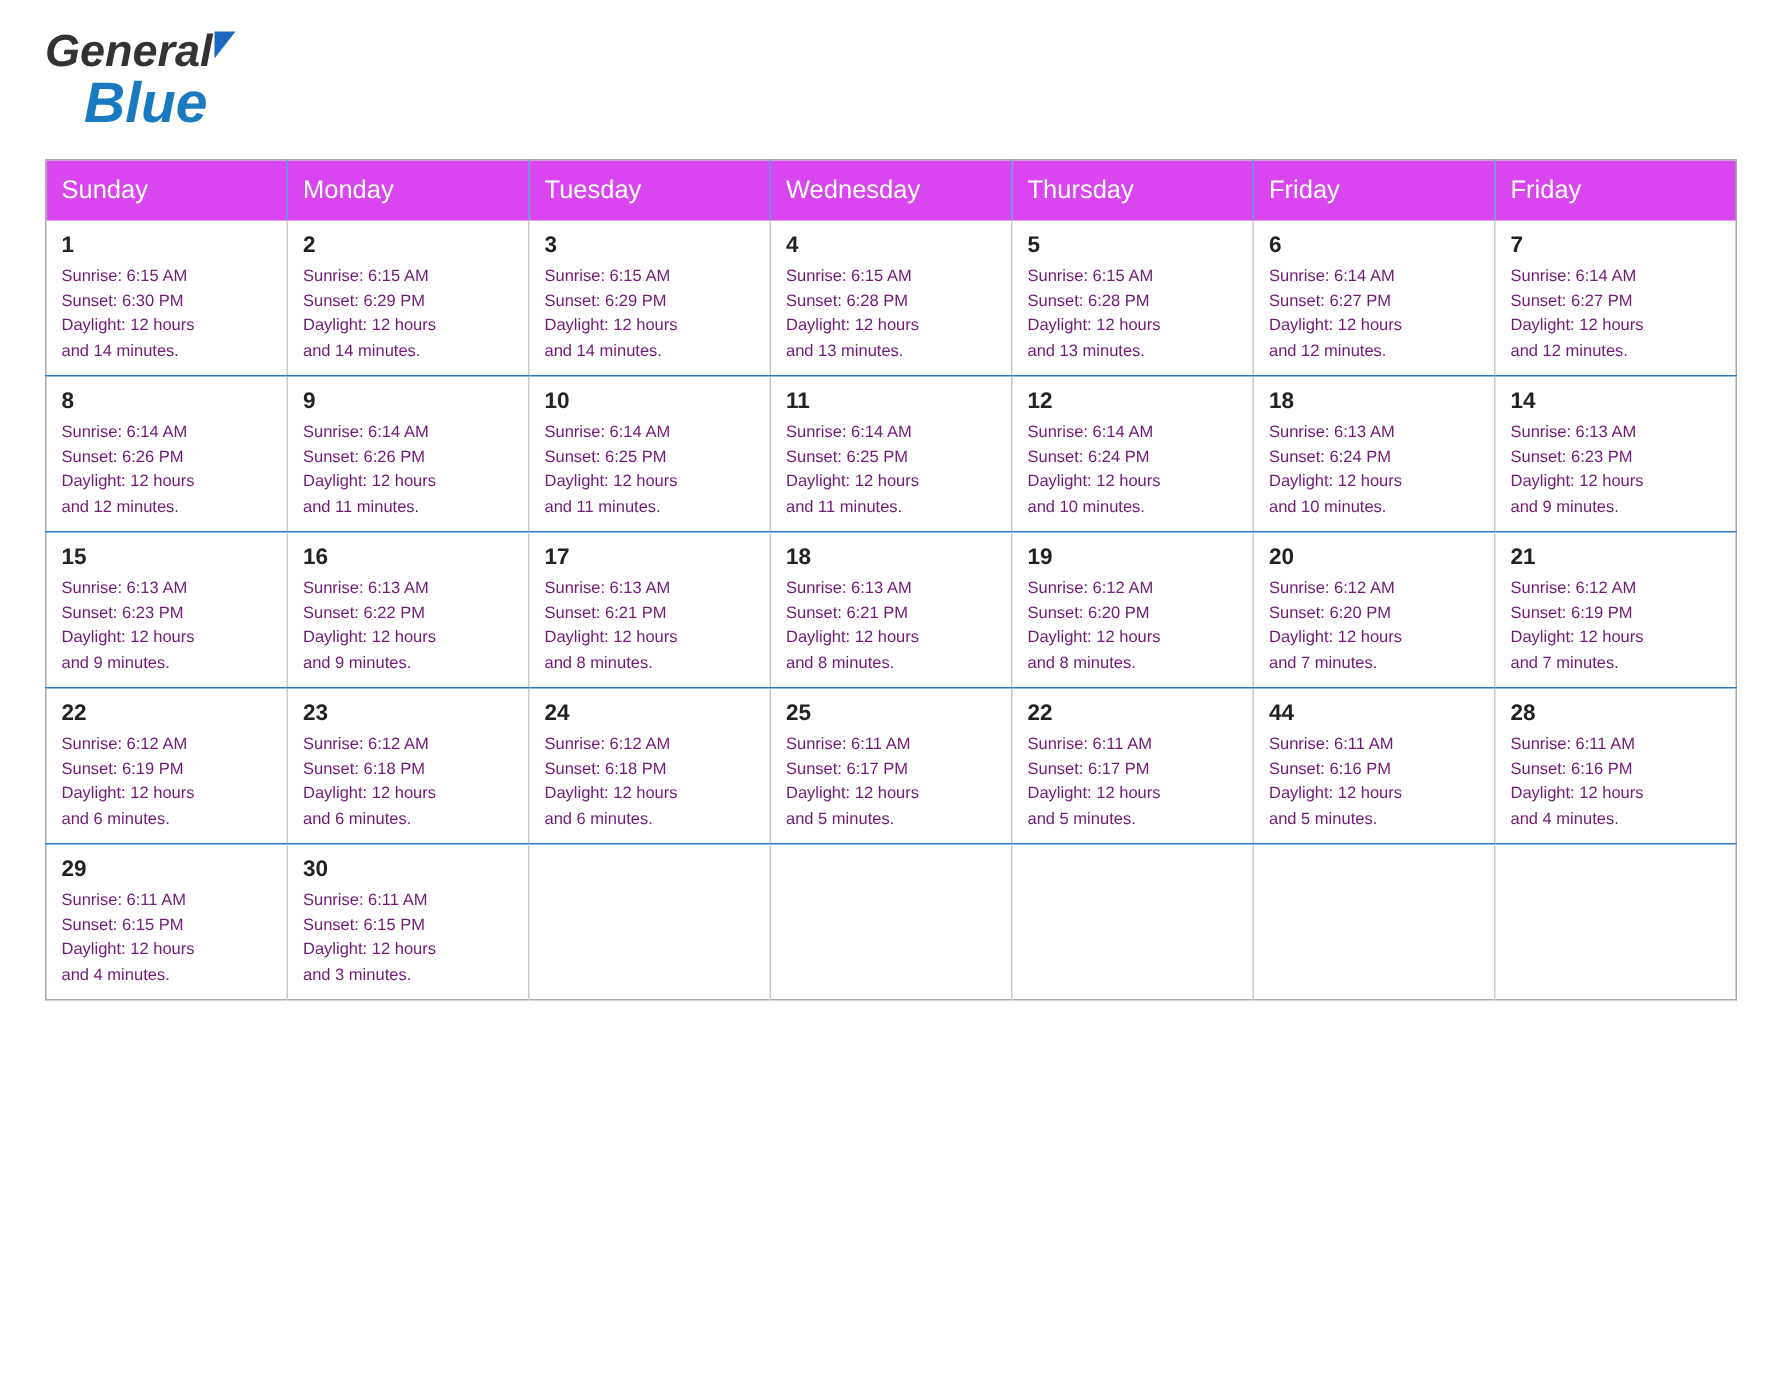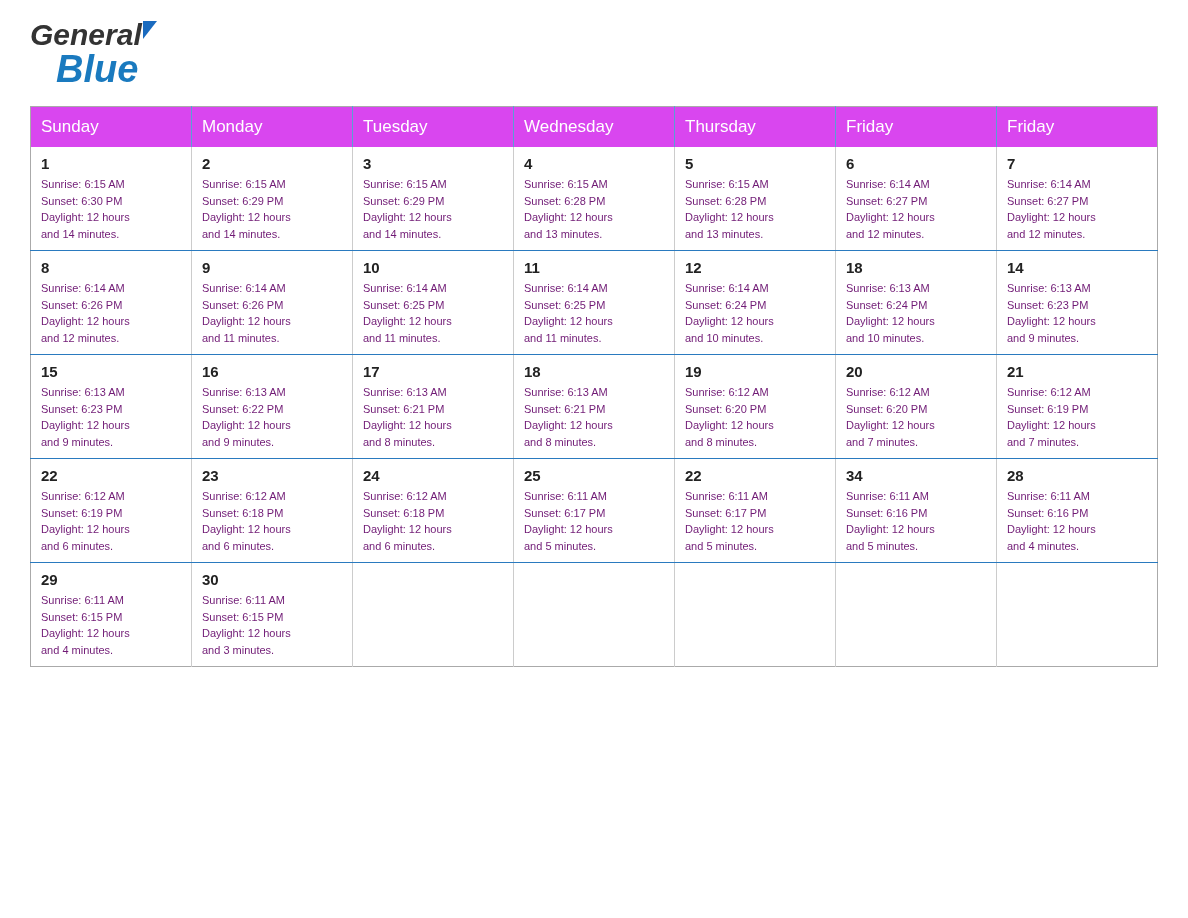--- a/index.html
+++ b/index.html
@@ -372,21 +372,21 @@
         <td>
         <div class="day-number">22</div>
         <div class="day-info">
           Sunrise: 6:11 AM<br>
           Sunset: 6:17 PM<br>
           Daylight: 12 hours<br>
           and 5 minutes.
         </div>
       </td>
         <td>
-        <div class="day-number">34</div>
+        <div class="day-number">44</div>
         <div class="day-info">
           Sunrise: 6:11 AM<br>
           Sunset: 6:16 PM<br>
           Daylight: 12 hours<br>
           and 5 minutes.
         </div>
       </td>
         <td>
         <div class="day-number">28</div>
         <div class="day-info">

